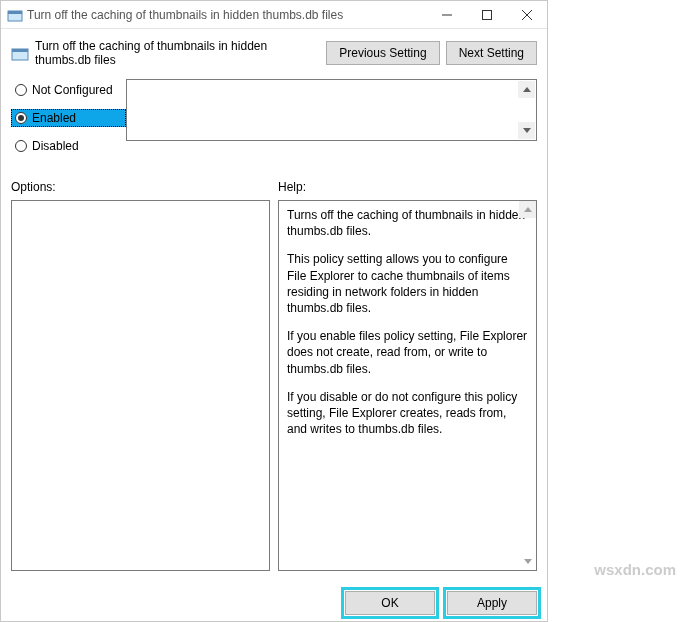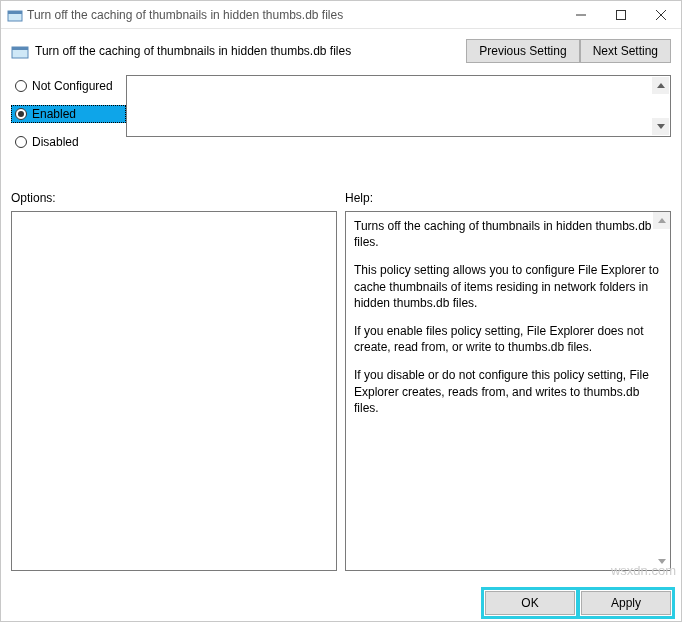--- a/index.html
+++ b/index.html
@@ -1,27 +1,27 @@
 <!DOCTYPE html>
 <html><head>
 <meta charset="utf-8">
 <style>
   * { box-sizing: border-box; font-family: "Segoe UI", Tahoma, sans-serif; font-size: 12px; }
   body { margin: 0; background: #fff; color: #000; }
-  .window { width: 682px; height: 622px; border: 1px solid #c8c8c8; display: flex; flex-direction: column; }
+  .window { width: 548px; height: 622px; border: 1px solid #c8c8c8; display: flex; flex-direction: column; }
   .titlebar { height: 28px; display: flex; align-items: center; padding: 0 0 0 6px; border-bottom: 1px solid #e5e5e5; }
   .titlebar .title { flex: 1; color: #555; padding-left: 4px; }
   .titlebar .winbtn { width: 40px; height: 28px; display: flex; align-items: center; justify-content: center; }
   .titlebar svg { display: block; }
   .content { flex: 1; padding: 10px; display: flex; flex-direction: column; }
   .header-row { display: flex; align-items: center; margin-bottom: 12px; }
   .header-row .hicon { width: 18px; height: 18px; margin-right: 6px; }
   .header-row .htitle { flex: 1; }
-  .btn { background: #e1e1e1; border: 1px solid #adadad; padding: 4px 12px; min-width: 90px; text-align: center; cursor: default; }
-  .body-row { display: flex; margin-bottom: 24px; }
+  .btn { background: #e1e1e1; border: 1px solid #adadad; padding: 4px 12px; min-width: 90px; text-align: center; cursor: default; margin-left: 6px; }
+  .body-row { display: flex; margin-bottom: 9px; }
   .left-col { width: 115px; }
   .right-col { flex: 1; }
   .radio-group { padding: 2px 0 0 0; }
   .radio-item { display: flex; align-items: center; padding: 2px 4px; margin-bottom: 10px; border-radius: 0; cursor: default; }
   .radio-item.sel { background: #0ea5e9; border: 1px dotted #000; padding: 1px 3px; }
   .radio-circle { width: 12px; height: 12px; border: 1px solid #333; border-radius: 50%; margin-right: 5px; display: flex; align-items: center; justify-content: center; background: #fff; }
   .radio-dot { width: 6px; height: 6px; background: #333; border-radius: 50%; }
   .flabel { text-align: left; padding-top: 4px; }
   .txtarea { width: 100%; border: 1px solid #7a7a7a; background: #fff; position: relative; }
   .txtarea.comment { height: 62px; }
@@ -31,21 +31,21 @@
   .panels { display: flex; gap: 8px; flex: 1; }
   .panel-col { flex: 1; display: flex; flex-direction: column; justify-content: flex-end; }
   .panel-label { margin: 6px 0; }
   .panel { flex: 1; border: 1px solid #7a7a7a; padding: 6px 8px; overflow: hidden; line-height: 1.35; position: relative; }
   .panel p { margin: 0 0 12px 0; }
   .panel .scroll-sim { right: 0; top: 0; bottom: 0; }
   .panel .scroll-btn { background: #f0f0f0; }
   .panel .scroll-btn:last-child { background: #fff; }
   .footer { height: 40px; display: flex; align-items: flex-end; justify-content: flex-end; padding: 6px 10px; gap: 6px; }
   .btn.highlight { outline: 3px solid #2bcde4; outline-offset: 1px; }
-  .watermark { position: absolute; right: 6px; bottom: 44px; color: #ccc; font-size: 13px; pointer-events: none; }
+  .watermark { position: absolute; right: 6px; bottom: 44px; color: #ccc; font-size: 15px; pointer-events: none; font-weight: bold; }
 </style>
 </head>
 <body>
 
 <div class="window">
 
   <div class="titlebar">
     <span>
       <svg width="16" height="16">
           <rect x="1" y="4" width="14" height="10" fill="#cfe8f7" stroke="#5a8ab8"></rect>

